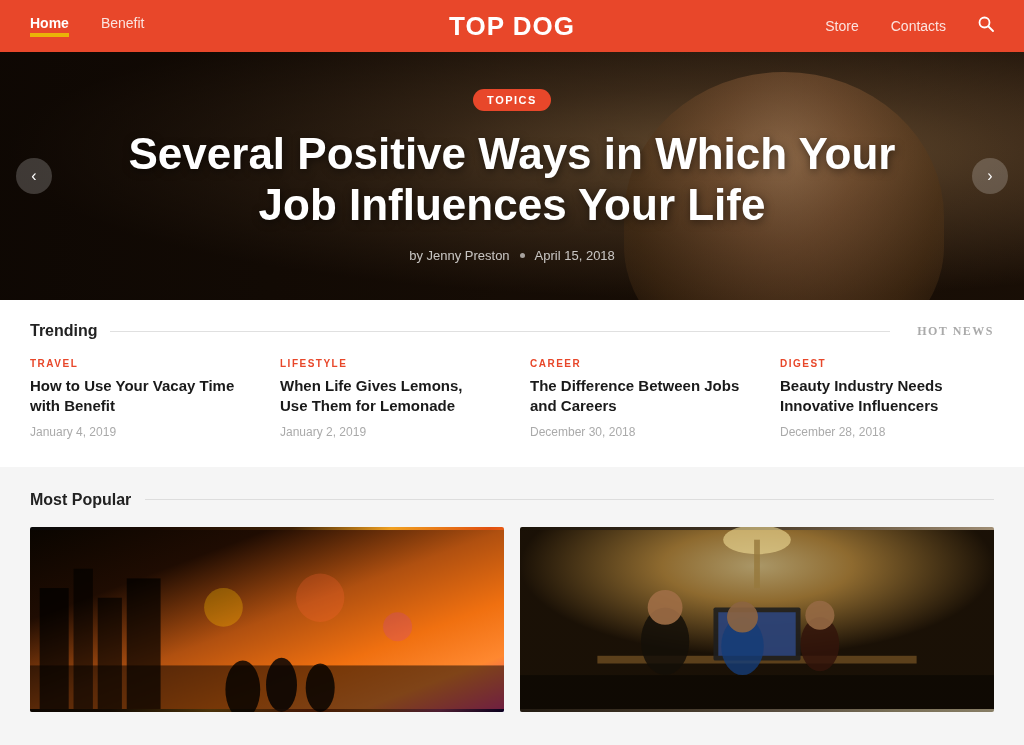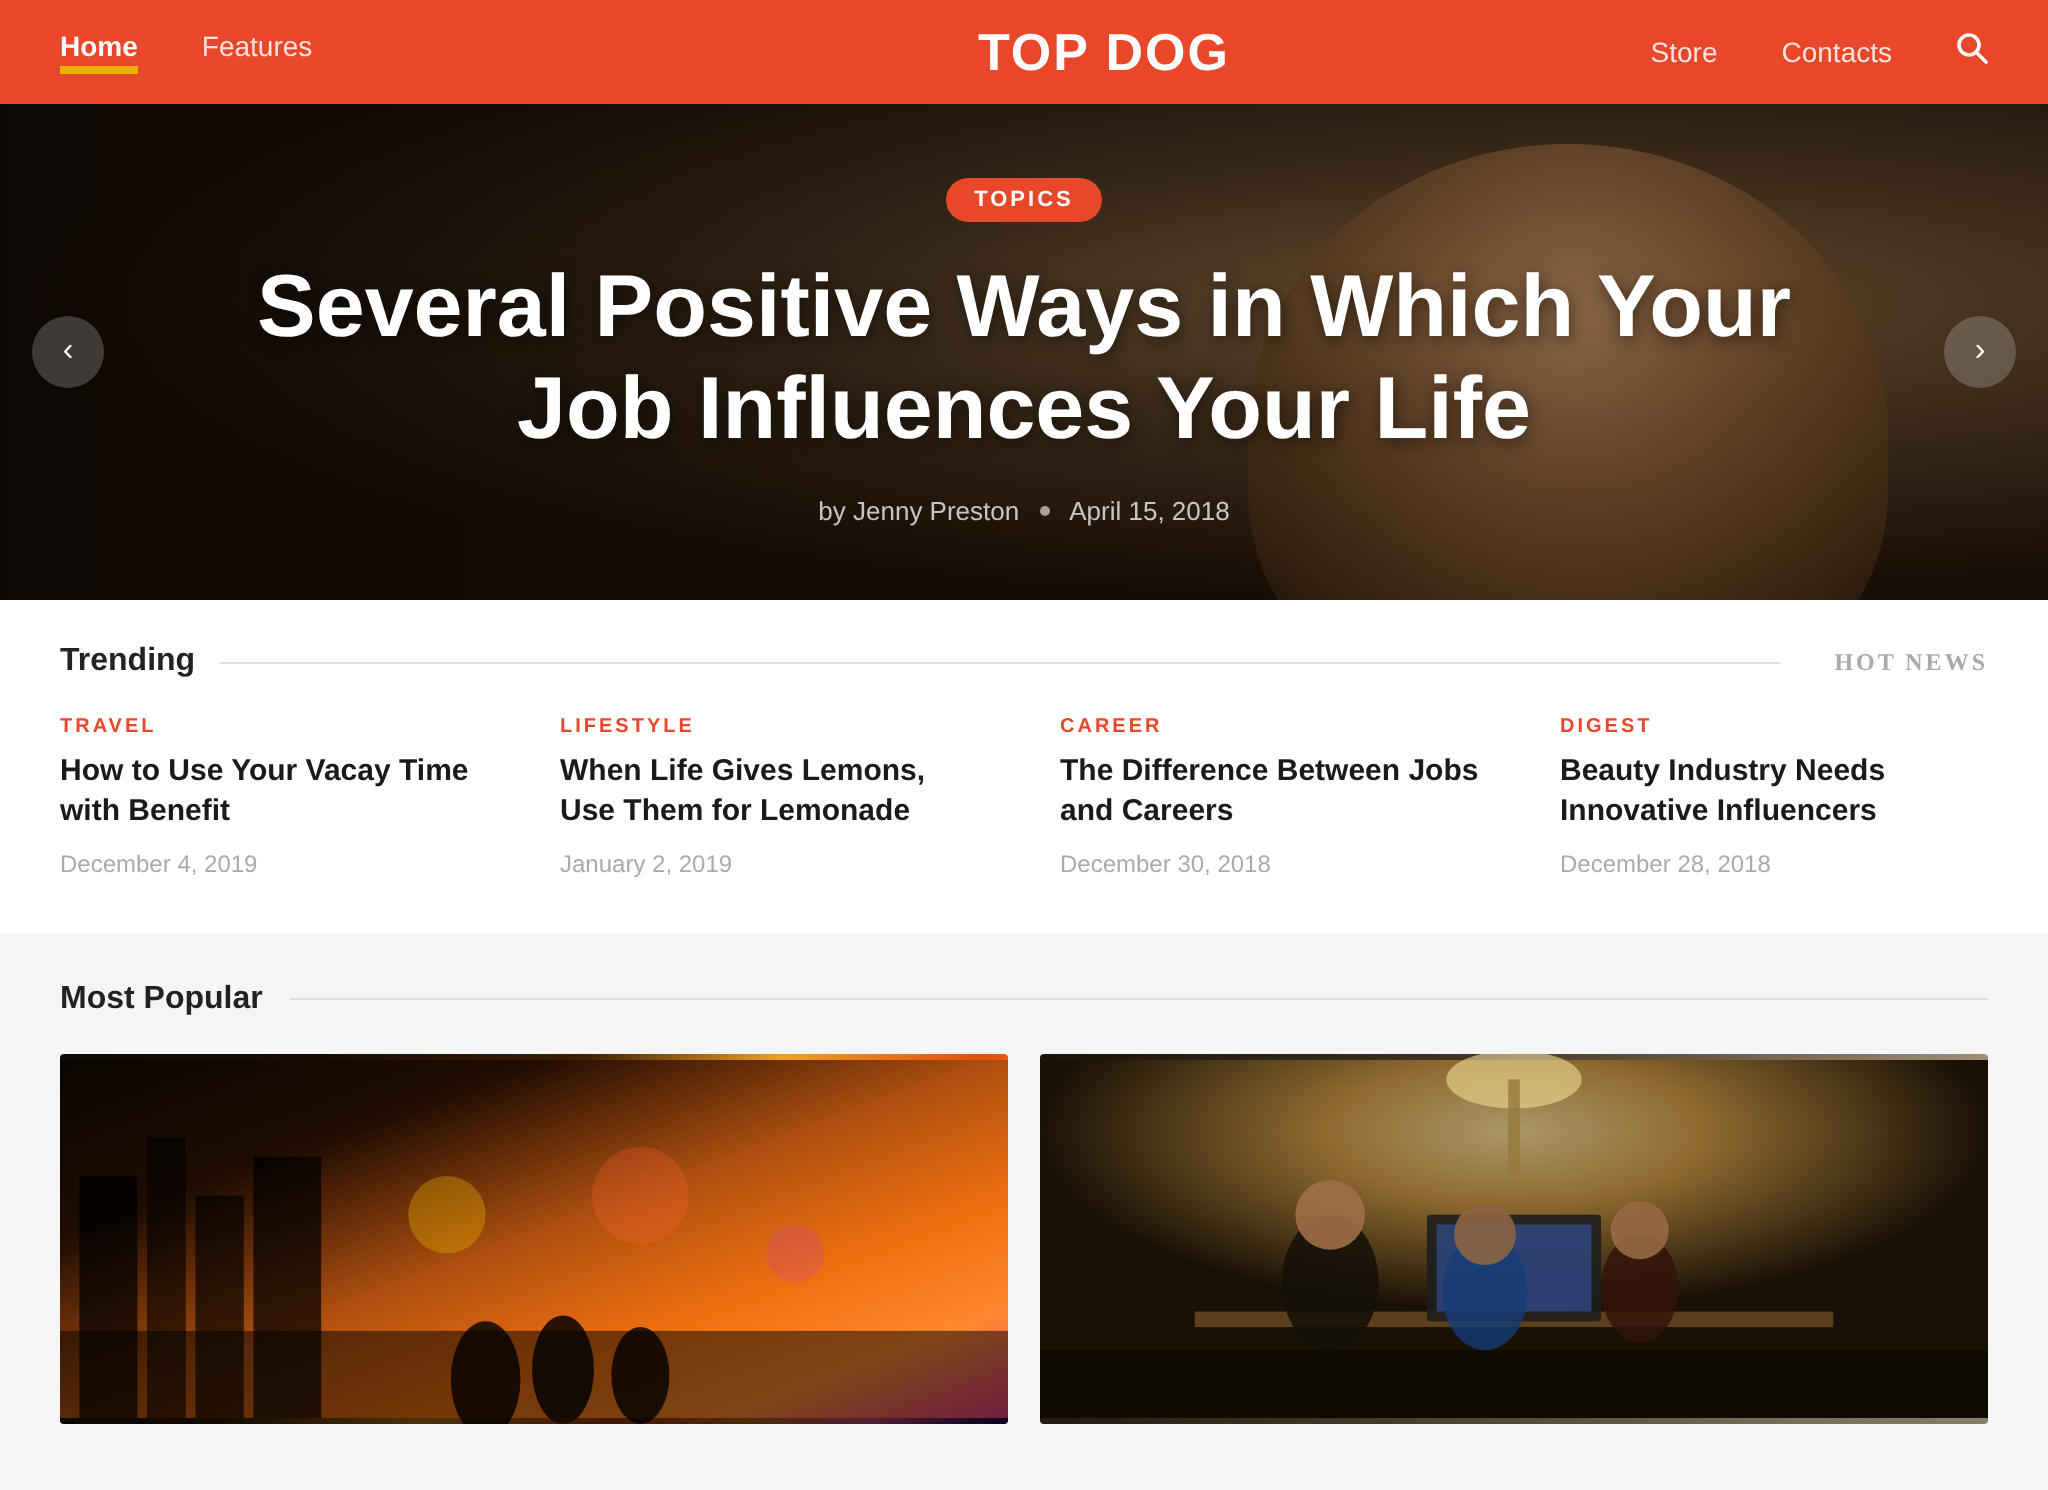--- a/index.html
+++ b/index.html
@@ -30,21 +30,20 @@
     }
     .header-logo {
       font-family: Arial Black, Arial, sans-serif;
       font-size: 26px;
       font-weight: 900;
       color: #fff;
       letter-spacing: 1px;
       position: absolute;
       left: 50%;
       transform: translateX(-50%);
-      margin-left: 40px;
     }
     .header-search {
       color: #fff;
       font-size: 18px;
       cursor: pointer;
     }
     .header-left {
       display: flex;
       gap: 32px;
     }
@@ -288,21 +287,21 @@
       height: 50%;
       background: linear-gradient(to top, rgba(0,0,0,0.4) 0%, transparent 100%);
     }
   </style>
 </head>
 <body>
 
 <header class="header">
   <div class="header-left">
     <a class="nav-link active">Home</a>
-    <a class="nav-link">Features</a>
+    <a class="nav-link">Benefit</a>
   </div>
   <div class="header-logo">TOP DOG</div>
   <div class="header-right" style="display:flex;align-items:center;gap:32px;">
     <a class="nav-link">Store</a>
     <a class="nav-link">Contacts</a>
     <span class="header-search">
       <svg width="16" height="16" viewBox="0 0 16 16" fill="none">
         <circle cx="6.5" cy="6.5" r="5" stroke="white" stroke-width="1.8"></circle>
         <line x1="10.5" y1="10.5" x2="15" y2="15" stroke="white" stroke-width="1.8" stroke-linecap="round"></line>
       </svg>
@@ -335,21 +334,21 @@
     <div class="trending-title">
       <span>Trending</span>
     </div>
     <span class="hot-news-label">HOT NEWS</span>
   </div>
   <div class="trending-grid">
 
     <div class="trending-card">
       <div class="trending-category cat-travel">TRAVEL</div>
       <div class="trending-card-title">How to Use Your Vacay Time with Benefit</div>
-      <div class="trending-card-date">December 4, 2019</div>
+      <div class="trending-card-date">January 4, 2019</div>
     </div>
 
     <div class="trending-card">
       <div class="trending-category cat-lifestyle">LIFESTYLE</div>
       <div class="trending-card-title">When Life Gives Lemons, Use Them for Lemonade</div>
       <div class="trending-card-date">January 2, 2019</div>
     </div>
 
     <div class="trending-card">
       <div class="trending-category cat-career">CAREER</div>

